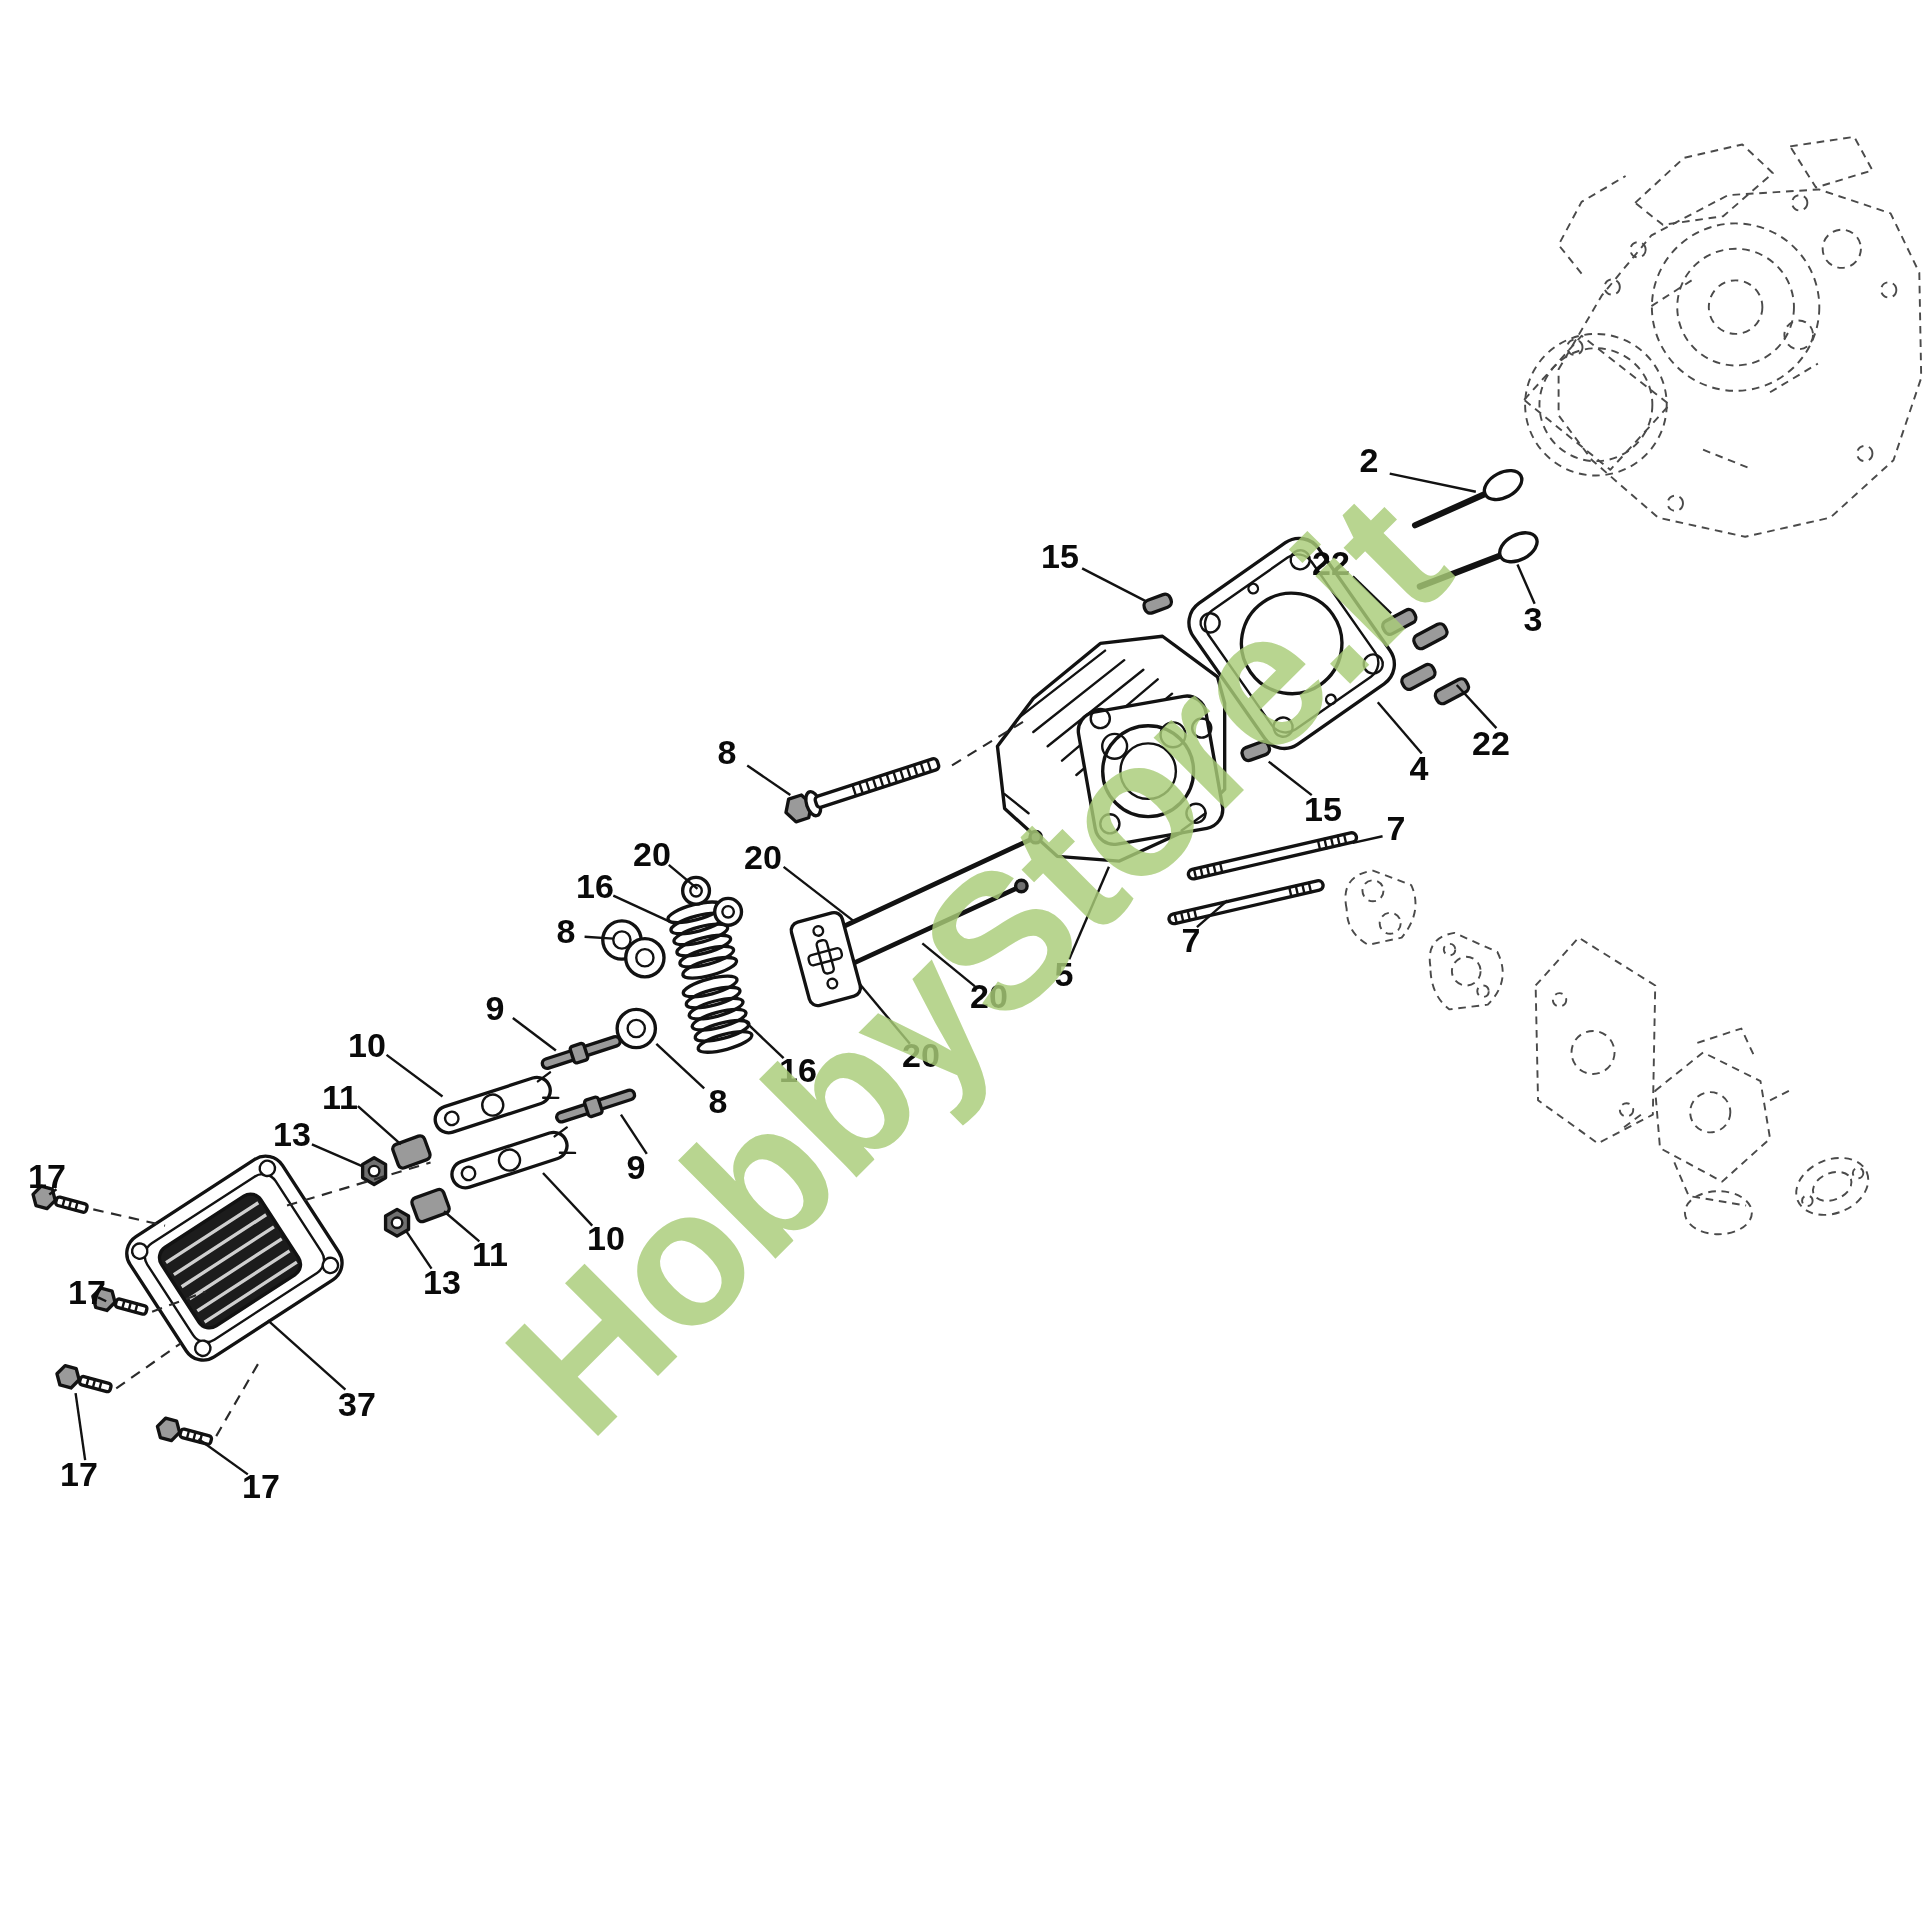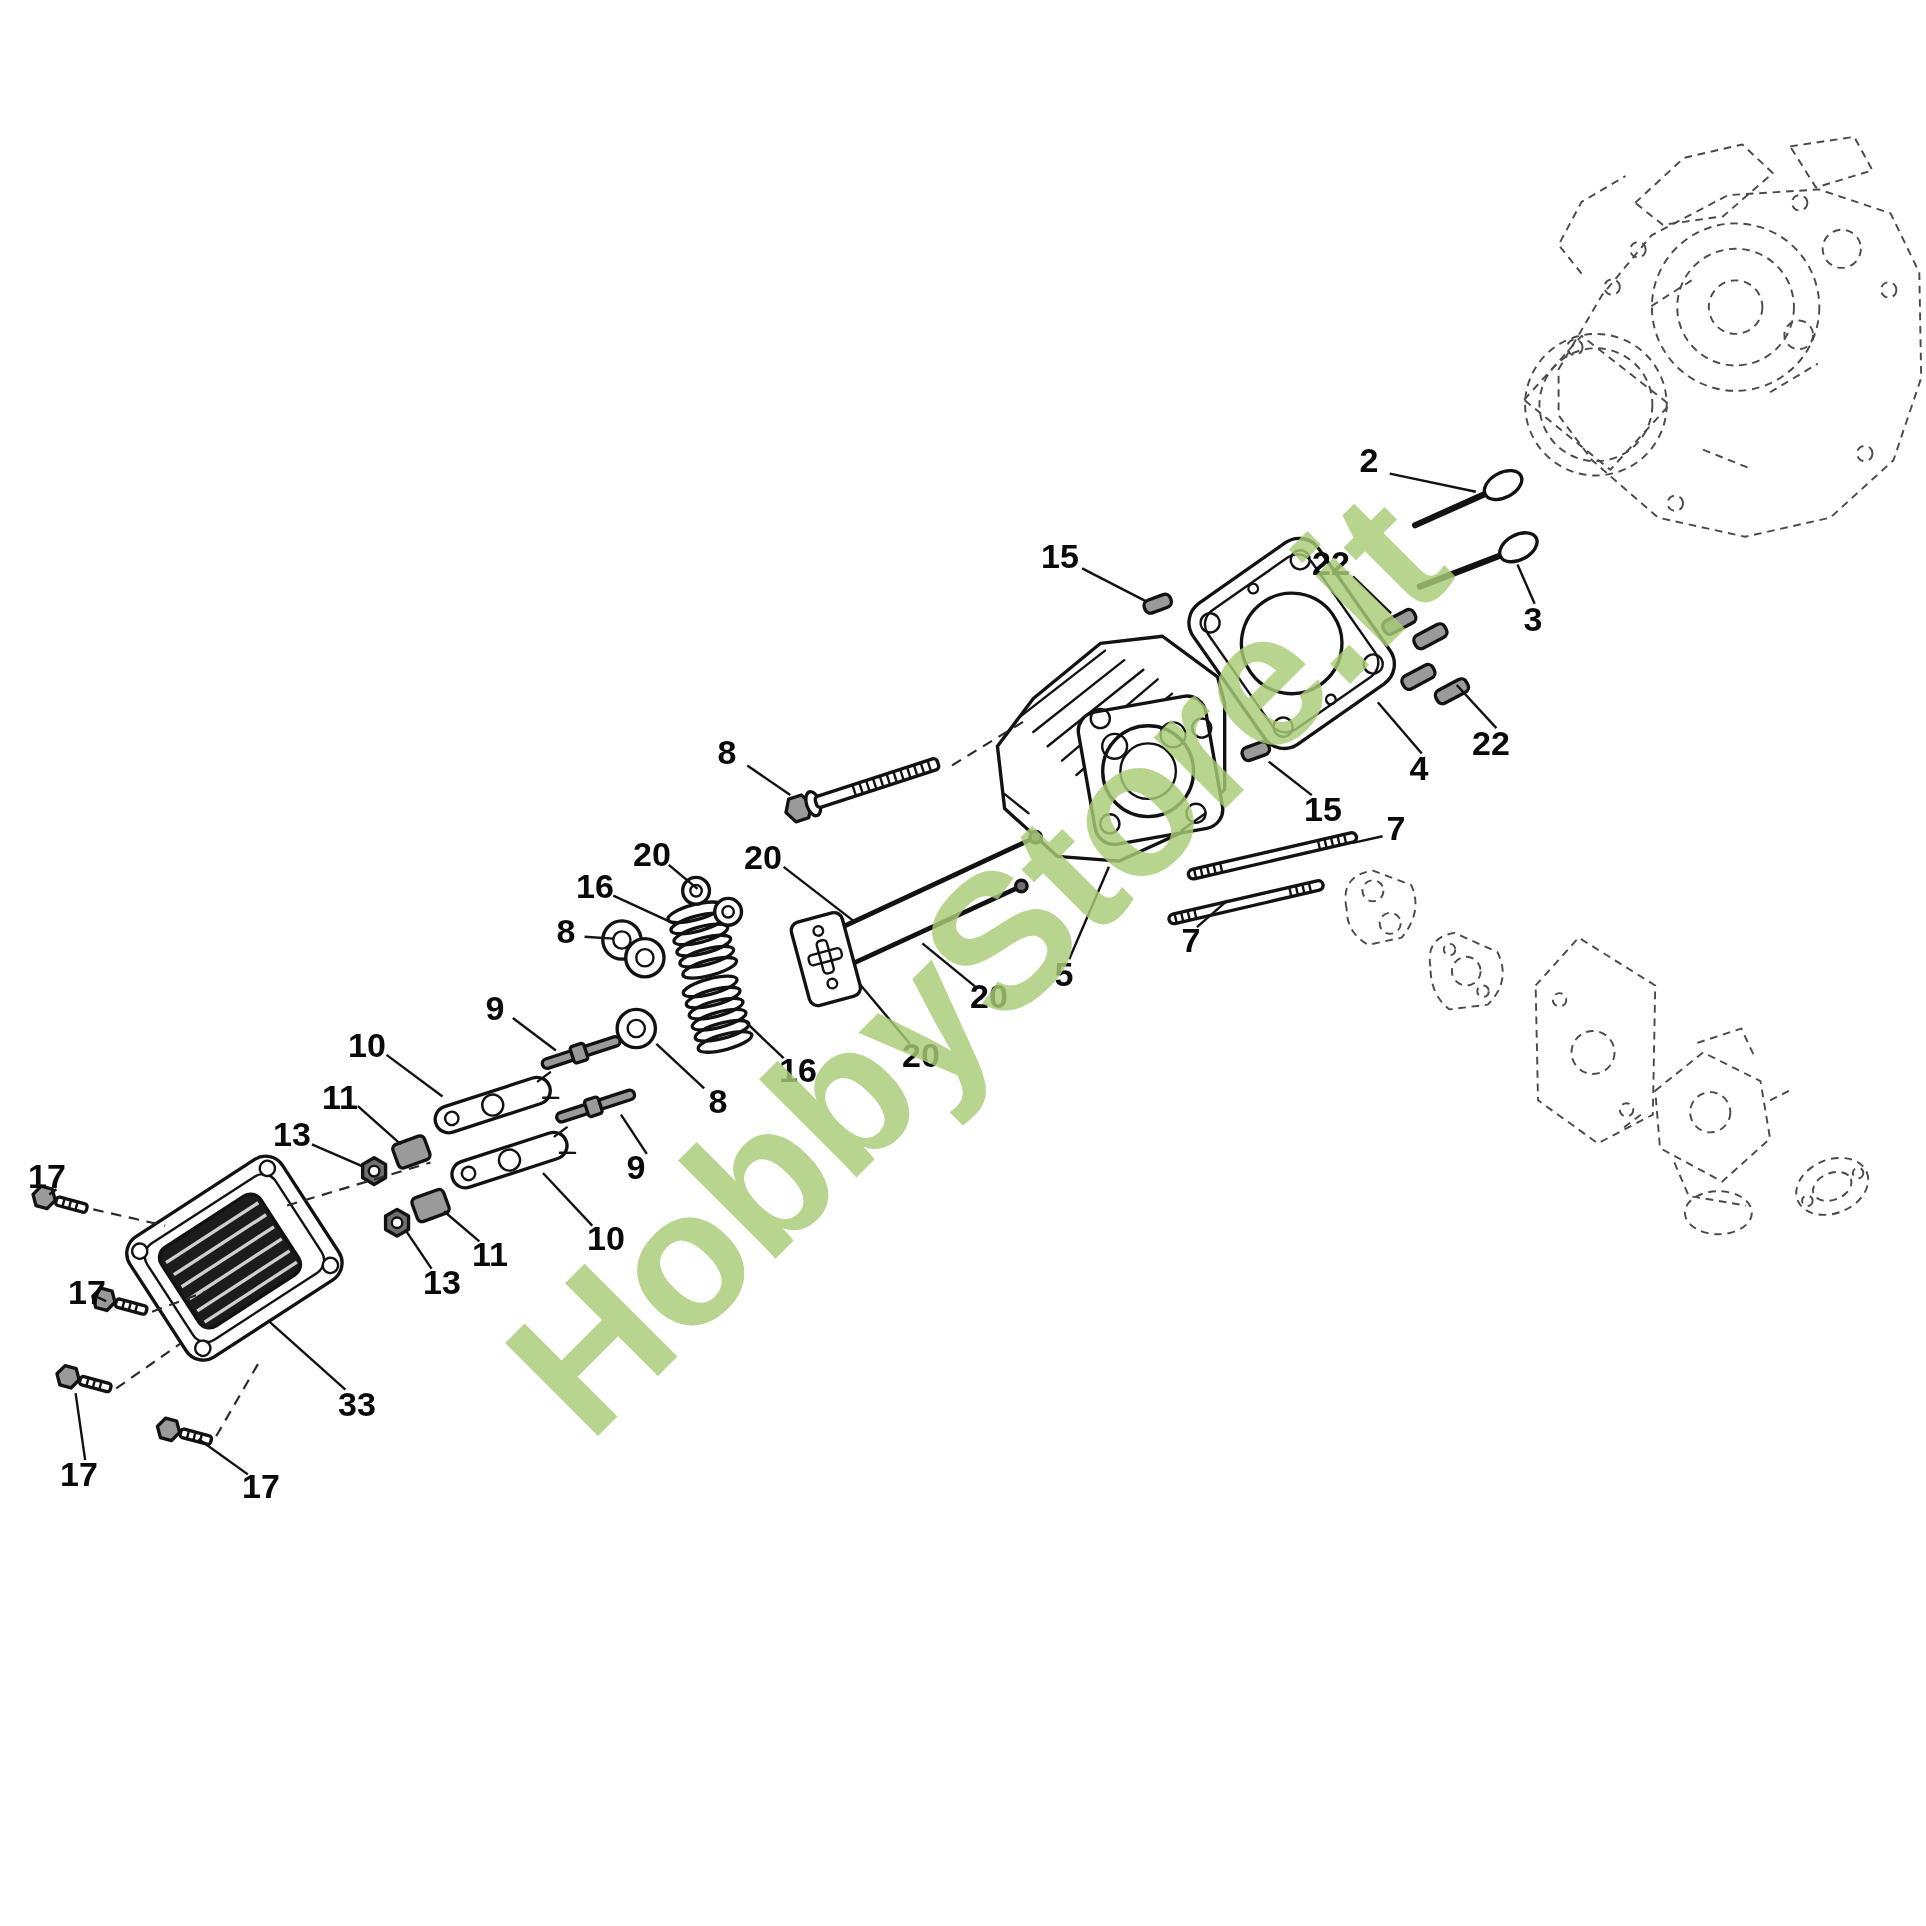--- a/index.html
+++ b/index.html
@@ -332,20 +332,20 @@
   <div class="callout" style="left:798px;top:1070px">16</div>
   <div class="callout" style="left:340px;top:1097px">11</div>
   <div class="callout" style="left:718px;top:1101px">8</div>
   <div class="callout" style="left:292px;top:1134px">13</div>
   <div class="callout" style="left:636px;top:1167px">9</div>
   <div class="callout" style="left:606px;top:1238px">10</div>
   <div class="callout" style="left:490px;top:1254px">11</div>
   <div class="callout" style="left:442px;top:1282px">13</div>
   <div class="callout" style="left:47px;top:1176px">17</div>
   <div class="callout" style="left:87px;top:1292px">17</div>
-  <div class="callout" style="left:357px;top:1404px">33</div>
+  <div class="callout" style="left:357px;top:1404px">37</div>
   <div class="callout" style="left:79px;top:1474px">17</div>
   <div class="callout" style="left:261px;top:1486px">17</div>
 
   <div class="watermark">HobbyStore.it</div>
 
 </div>
 
 
 </body></html>

